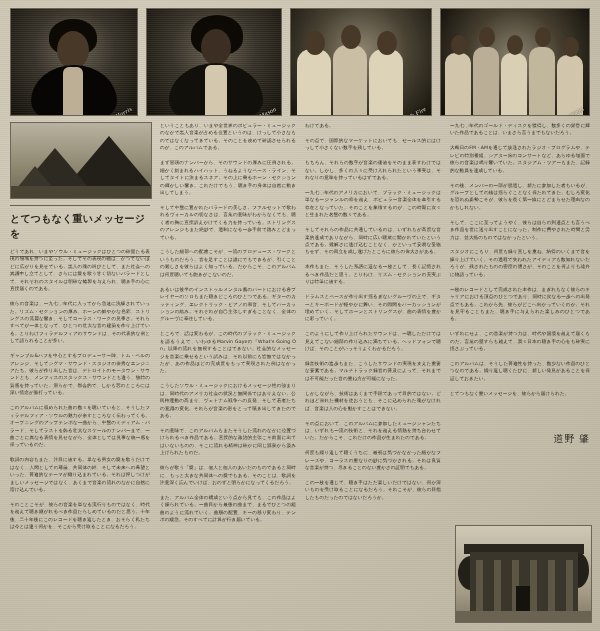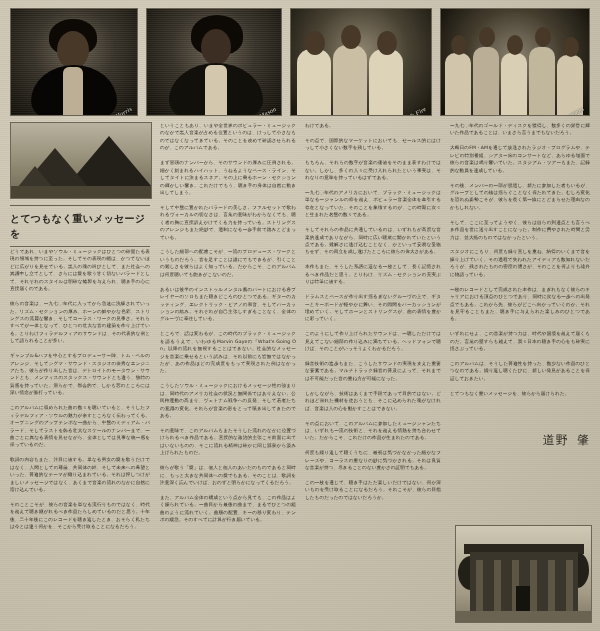--- a/index.html
+++ b/index.html
@@ -66,21 +66,21 @@
   .pyr-a,.pyr-b,.pyr-c{position:absolute;width:0;height:0;}
   .pyr-a{left:10px;bottom:10px;border-left:34px solid transparent;border-right:34px solid transparent;border-bottom:40px solid #2e2a21;}
   .pyr-b{left:54px;bottom:10px;border-left:44px solid transparent;border-right:44px solid transparent;border-bottom:52px solid #222019;}
   .pyr-c{left:6px;bottom:10px;border-left:18px solid transparent;border-right:18px solid transparent;border-bottom:22px solid #3a352a;}
   .pyr-ground{position:absolute;left:0;right:0;bottom:0;height:12px;background:#4a4434;}
 
   
   .headline{
     position:absolute;left:10px;top:205px;width:140px;
     border-top:1px solid #6b6456;border-bottom:1px solid #6b6456;
-    padding:6px 0 5px 0;
+    padding:6px 0 15px 0;
   }
   .headline .l{
     display:block;
     font-family:"DejaVu Sans", sans-serif;
     font-size:10px;font-weight:bold;color:#2a2620;line-height:1.45;
     letter-spacing:.2px;
   }
 
   
   .col{
@@ -95,22 +95,22 @@
     word-break:break-all;
   }
   .c1{left:10px;top:248px;width:140px;height:374px;}
   .c2{left:160px;top:122px;width:136px;height:500px;}
   .c3{left:305px;top:122px;width:136px;height:500px;}
   .c4{left:450px;top:122px;width:140px;height:300px;}
 
   .signature{
     position:absolute;left:450px;top:432px;width:140px;
     text-align:right;
-    font-family:Liberation Mono, monospace;
-    font-size:12px;color:#2b2720;letter-spacing:1px;
+    font-family:Liberation Serif, serif;
+    font-size:10px;color:#2b2720;letter-spacing:1px;
   }
 
   
   .building{
     position:absolute;left:455px;top:525px;width:135px;height:96px;
     border:1px solid #6d6658;overflow:hidden;background:#201d17;
   }
   .b-sky{position:absolute;inset:0;background:linear-gradient(#cfc8b4,#a39b85 70%,#7d7663);}
   .b-body{position:absolute;left:14px;top:26px;width:108px;bottom:10px;background:#3b362b;}
   .b-roof{position:absolute;left:8px;top:18px;width:120px;height:10px;background:#2a251d;}

